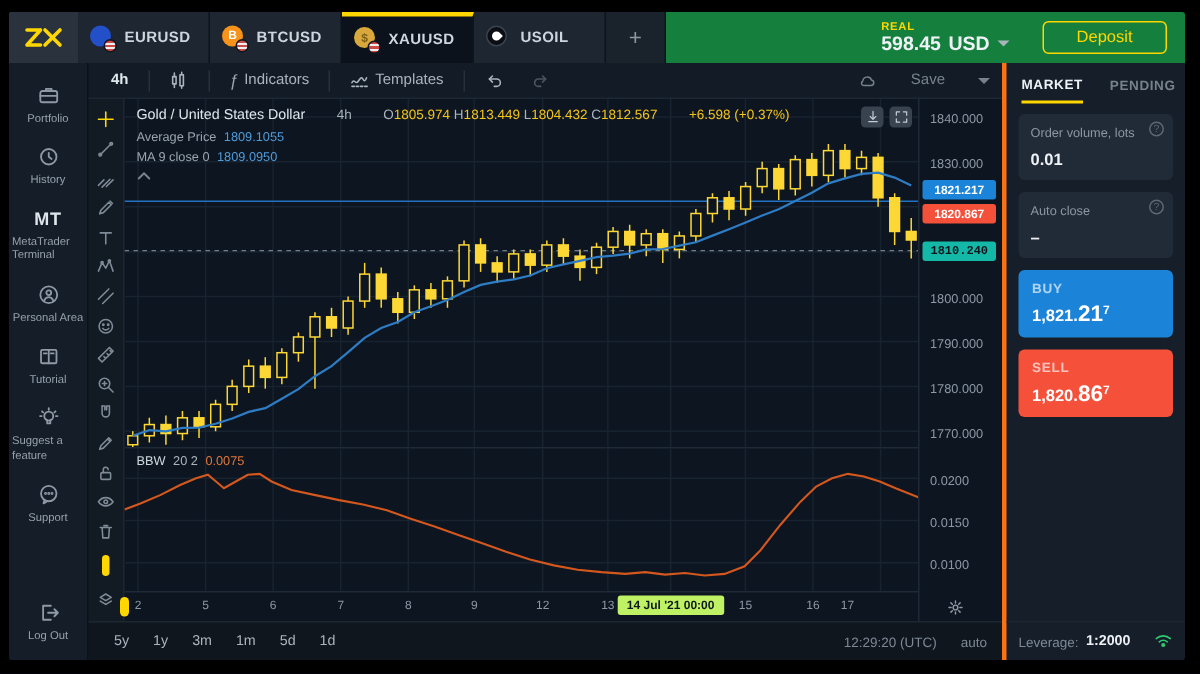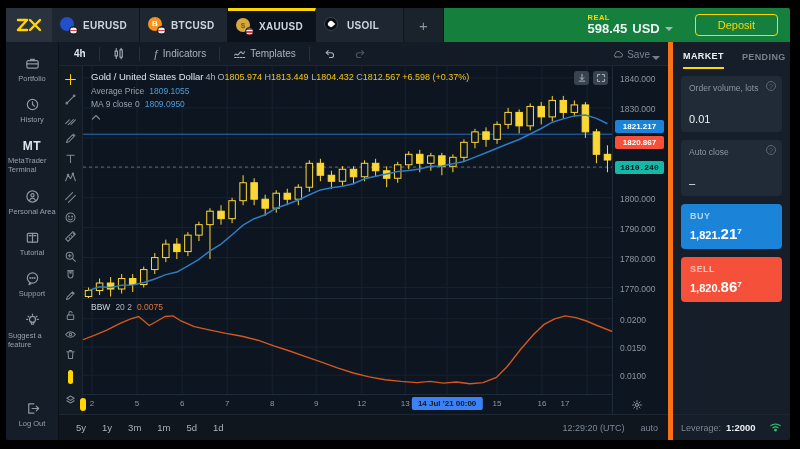--- a/index.html
+++ b/index.html
@@ -41,76 +41,76 @@
   .side-item.bottom{margin-top:auto;}
   .mt-txt{font-size:12px;font-weight:bold;color:#dfe6ec;letter-spacing:.5px;}
   .icon14 svg{display:block;}
 
   
   .maincol{flex:1;display:flex;flex-direction:column;min-width:0;background:#0d1520;border-left:1px solid #0a1118;}
   .chart-toolbar{height:24px;flex:0 0 24px;background:#131c26;display:flex;align-items:center;padding:0 8px;gap:4px;border-bottom:1px solid #1c2733;color:#9aa5b0;}
   .tbtn{display:flex;align-items:center;gap:4px;font-size:10px;color:#aab4bd;padding:2px 7px;border-radius:3px;cursor:pointer;}
   .tsep{width:1px;height:14px;background:#26313e;margin:0 2px;}
   .fx{font-style:italic;font-size:11px;color:#9aa5b0;}
-  .save-area{margin-left:auto;display:flex;align-items:flex-end;gap:2px;color:#77828d;font-size:10px;cursor:pointer;}
+  .save-area{margin-left:auto;display:flex;align-items:center;gap:22px;color:#77828d;font-size:10px;cursor:pointer;}
 
   
   .chartwrap{flex:1;display:flex;min-height:0;position:relative;}
   .drawbar{width:24px;flex:0 0 24px;background:#121a24;border-right:1px solid #1c2733;display:flex;flex-direction:column;align-items:center;padding:4px 0 4px;}
   .dtool{height:22px;display:flex;align-items:center;justify-content:center;color:#7e8a96;cursor:pointer;width:100%;}
   .dtool.accent{color:#ffd600;}
   .draw-scroll{width:5px;height:16px;border-radius:3px;background:#ffd600;margin:6px 0;}
   .dtool.bottom{margin-top:auto;}
 
   .plotcol{flex:1;position:relative;min-width:0;display:flex;flex-direction:column;}
   .mainpane{height:232px;flex:0 0 232px;position:relative;}
   .indpane{height:96px;flex:0 0 96px;position:relative;border-top:1px solid #1f2a38;}
   .timeaxis{height:20px;flex:0 0 20px;position:relative;border-top:1px solid #1f2a38;background:#0d1520;}
   .timeaxis .tl{position:absolute;top:4px;font-size:8px;color:#8d98a4;transform:translateX(-50%);}
-  .time-tooltip{position:absolute;top:2px;transform:translateX(-50%);background:#3b82f6;color:#10181f;font-size:8px;font-weight:bold;padding:2px 6px;border-radius:2px;white-space:nowrap;}
+  .time-tooltip{position:absolute;top:2px;transform:translateX(-50%);background:#bef264;color:#10181f;font-size:8px;font-weight:bold;padding:2px 6px;border-radius:2px;white-space:nowrap;}
   .time-scroll{position:absolute;left:-3px;top:3px;width:6px;height:13px;border-radius:3px;background:#ffd600;}
 
   .axiscol{width:56px;flex:0 0 56px;position:relative;background:#0d1520;border-left:1px solid #1f2a38;font-size:8.5px;color:#8d98a4;}
   .axis-lab{position:absolute;left:7px;}
   .badge{position:absolute;left:2px;right:4px;padding:2px 3px;font-size:8px;font-weight:bold;border-radius:2px;color:#fff;text-align:center;}
   .badge.buy{background:#1b84d8;}
   .badge.sell{background:#f4503a;}
   .badge.avg{background:#14b8a6;color:#0e151d;font-family:Liberation Mono, monospace;}
   .gear-corner{position:absolute;left:18px;color:#8d98a4;cursor:pointer;}
 
   
   .legend{position:absolute;left:8px;top:4px;z-index:5;font-size:9px;color:#aab4bd;line-height:1.55;}
-  .legend .row1{display:flex;gap:2px;align-items:baseline;white-space:nowrap;}
+  .legend .row1{display:flex;gap:21px;align-items:baseline;white-space:nowrap;}
   .l-title{color:#dfe6ec;font-size:9.5px;}
   .l-tf{color:#aab4bd;}
   .ohlc{color:#aab4bd;}
   .ohlc b{color:#f5c518;font-weight:normal;}
   .l-change{color:#f5c518;}
   .lrow{display:flex;gap:5px;font-size:8.5px;color:#9aa5b0;}
   .bluev{color:#4f9bd8;}
   .legend-collapse{color:#77828d;margin-top:1px;cursor:pointer;width:14px;}
   .chart-actions{position:absolute;right:4px;top:5px;z-index:6;display:flex;gap:4px;}
   .ca-btn{width:15px;height:14px;background:#39434f;border-radius:3px;display:flex;align-items:center;justify-content:center;color:#c3ccd4;cursor:pointer;}
   .ind-legend{position:absolute;left:8px;top:3px;z-index:5;font-size:8.5px;color:#aab4bd;display:flex;gap:5px;}
   .ind-val{color:#e0763a;}
 
   
   .bottombar{height:26px;flex:0 0 26px;background:#10161e;border-top:1px solid #1c2733;display:flex;align-items:center;padding:0 10px;gap:4px;}
   .range-btn{font-size:9.5px;color:#aab4bd;padding:3px 7px;border-radius:3px;cursor:pointer;}
   .bb-right{margin-left:auto;display:flex;align-items:center;gap:16px;font-size:9px;color:#7d8894;}
 
   
-  .rightcol{width:122px;flex:0 0 122px;background:#151e29;border-left:5px solid #f97316;display:flex;flex-direction:column;}
+  .rightcol{width:122px;flex:0 0 122px;background:#151e29;border-left:3px solid #f97316;display:flex;flex-direction:column;}
   .rtabs{height:28px;display:flex;align-items:center;padding:0 10px;gap:18px;flex:0 0 28px;}
   .rtab{font-size:9px;font-weight:bold;letter-spacing:.4px;color:#77828d;cursor:pointer;padding:8px 0 6px;}
   .rtab.active{color:#eef2f6;border-bottom:2px solid #ffd600;}
   .cards{padding:6px 8px;display:flex;flex-direction:column;gap:8px;}
   .card{background:#212b37;border-radius:4px;padding:7px 8px;position:relative;}
   .card .clabel{font-size:8.5px;color:#8b97a3;}
-  .card .cval{font-size:11px;color:#eef2f6;font-weight:normal;margin-top:20px;}
+  .card .cval{font-size:11px;color:#eef2f6;font-weight:bold;margin-top:8px;}
   .help{position:absolute;right:6px;top:5px;width:10px;height:10px;border-radius:50%;border:1px solid #5b6773;color:#5b6773;font-size:7px;display:flex;align-items:center;justify-content:center;cursor:pointer;}
   .trade-btn{border:none;border-radius:4px;padding:7px 9px;text-align:left;cursor:pointer;font-family:inherit;display:block;width:100%;}
   .trade-btn .t-side{font-size:9px;font-weight:bold;letter-spacing:.5px;color:rgba(255,255,255,.65);}
   .trade-btn .t-price{font-size:11px;font-weight:bold;color:#fff;margin-top:4px;}
   .trade-btn .t-price .big{font-size:15px;}
   .trade-btn .t-price sup{font-size:8px;}
   .buy-btn{background:#1b84d8;}
   .sell-btn{background:#f4503a;}
   .leverage-row{margin-top:auto;height:26px;display:flex;align-items:center;gap:5px;padding:0 8px;border-top:1px solid #1c2733;font-size:9px;color:#7d8894;}
   .lev-val{color:#eef2f6;font-weight:bold;font-size:9.5px;}
@@ -214,37 +214,37 @@
             <svg class="stroke" width="15" height="15" viewBox="0 0 16 16">
               <rect x="2.5" y="3.5" width="11" height="9.5" rx="1"></rect>
               <path d="M8 3.5v9.5M4.5 6h2M9.5 6h2"></path>
             </svg>
           </span>
           <span class="lbl">Tutorial</span>
         </div>
         <div class="side-item">
           <span class="icon14">
             <svg class="stroke" width="15" height="15" viewBox="0 0 16 16">
+              <circle cx="8" cy="6.8" r="3.2"></circle>
+              <path d="M6.9 9.8v2.2h2.2V9.8M8 1.2v1.1M3.2 3.4l.8.8M12.8 3.4l-.8.8M1.8 6.8h1.1M13.1 6.8h1.1"></path>
+            </svg>
+          </span>
+          <span class="lbl">Suggest a feature</span>
+        </div>
+        <div class="side-item">
+          <span class="icon14">
+            <svg class="stroke" width="15" height="15" viewBox="0 0 16 16">
               <circle cx="8" cy="7.5" r="5.5"></circle>
               <path d="M4.8 12.6l-.5 1.9 2-1"></path>
               <circle cx="5.7" cy="7.5" r=".4"></circle>
               <circle cx="8" cy="7.5" r=".4"></circle>
               <circle cx="10.3" cy="7.5" r=".4"></circle>
             </svg>
           </span>
           <span class="lbl">Support</span>
-        </div>
-        <div class="side-item">
-          <span class="icon14">
-            <svg class="stroke" width="15" height="15" viewBox="0 0 16 16">
-              <circle cx="8" cy="6.8" r="3.2"></circle>
-              <path d="M6.9 9.8v2.2h2.2V9.8M8 1.2v1.1M3.2 3.4l.8.8M12.8 3.4l-.8.8M1.8 6.8h1.1M13.1 6.8h1.1"></path>
-            </svg>
-          </span>
-          <span class="lbl">Suggest a feature</span>
         </div>
         <div class="side-item bottom">
           <span class="icon14">
             <svg class="stroke" width="15" height="15" viewBox="0 0 16 16">
               <path d="M9.5 3H4v10h5.5M7.5 8h7M12 5.5L14.5 8 12 10.5"></path>
             </svg>
           </span>
           <span class="lbl">Log Out</span>
         </div>
       </aside>

